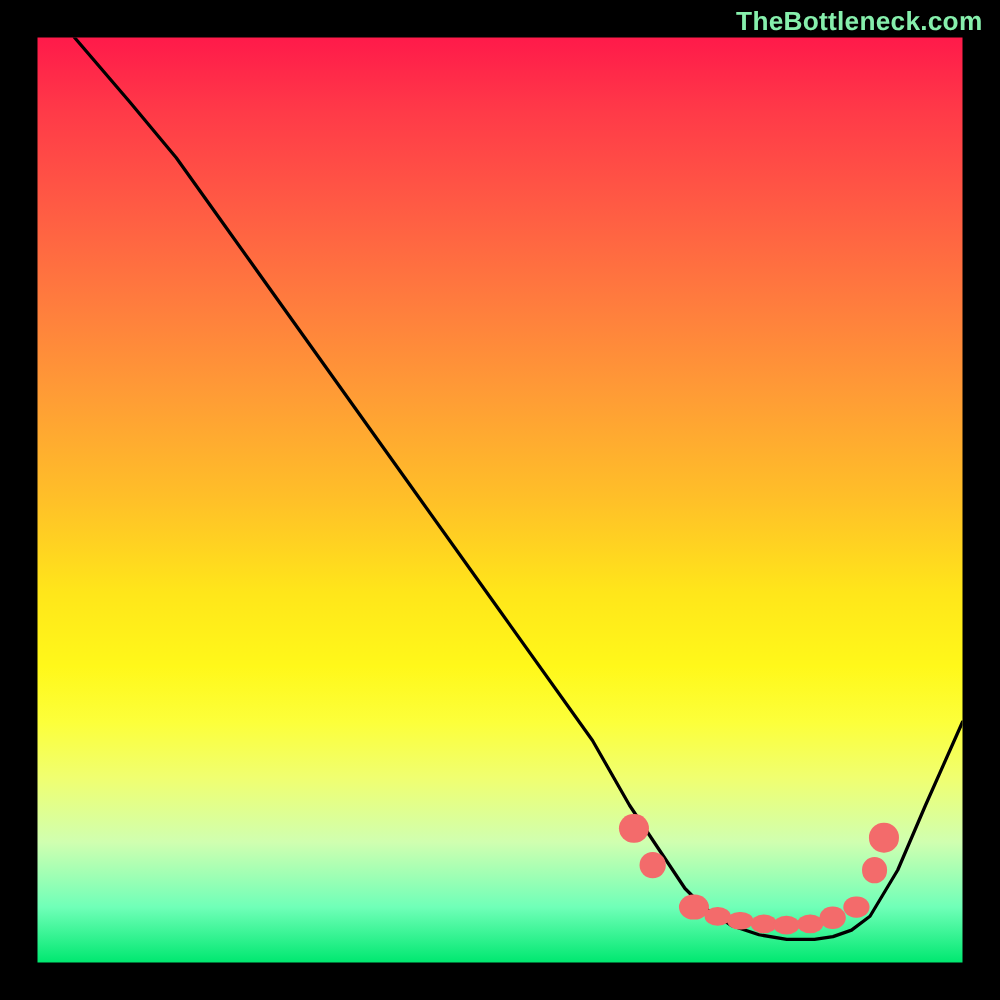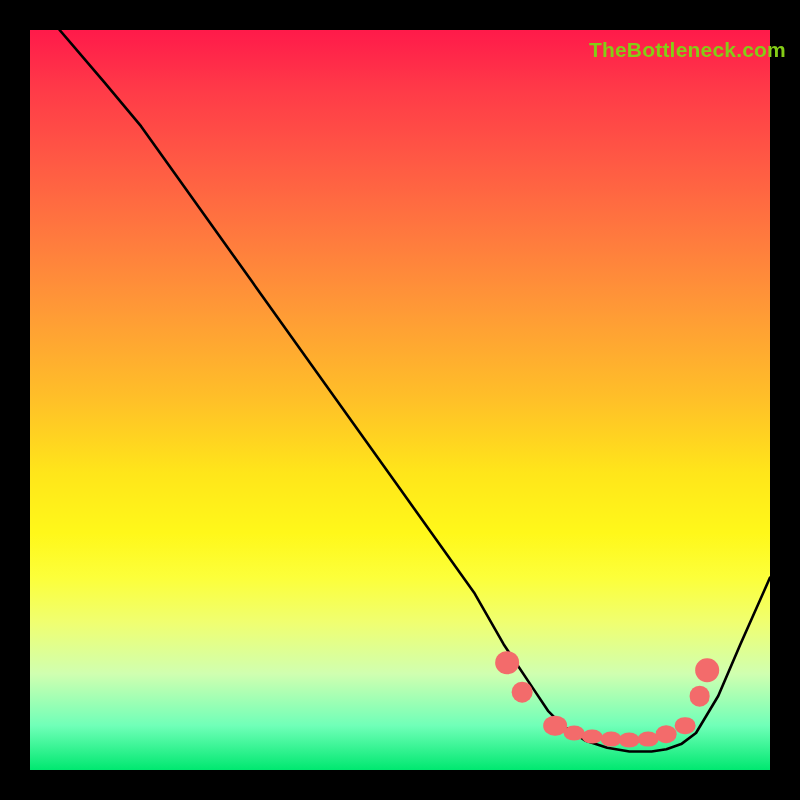--- a/index.html
+++ b/index.html
@@ -8,26 +8,25 @@
     height: 800px;
     background: #000;
     position: relative;
     font-family: Arial, Helvetica, sans-serif;
     overflow: hidden;
   }
   .watermark {
     position: absolute;
     top: 6px;
     right: 14px;
-    color: #84cc16;
+    color: #86efac;
     font-size: 21px;
     font-weight: 600;
     letter-spacing: 0.2px;
     z-index: 5;
-    margin-top: 32px;
   }
   .frame {
     position: absolute;
     left: 30px;
     top: 30px;
     width: 740px;
     height: 740px;
     background: #000;
   }
   .plot {

